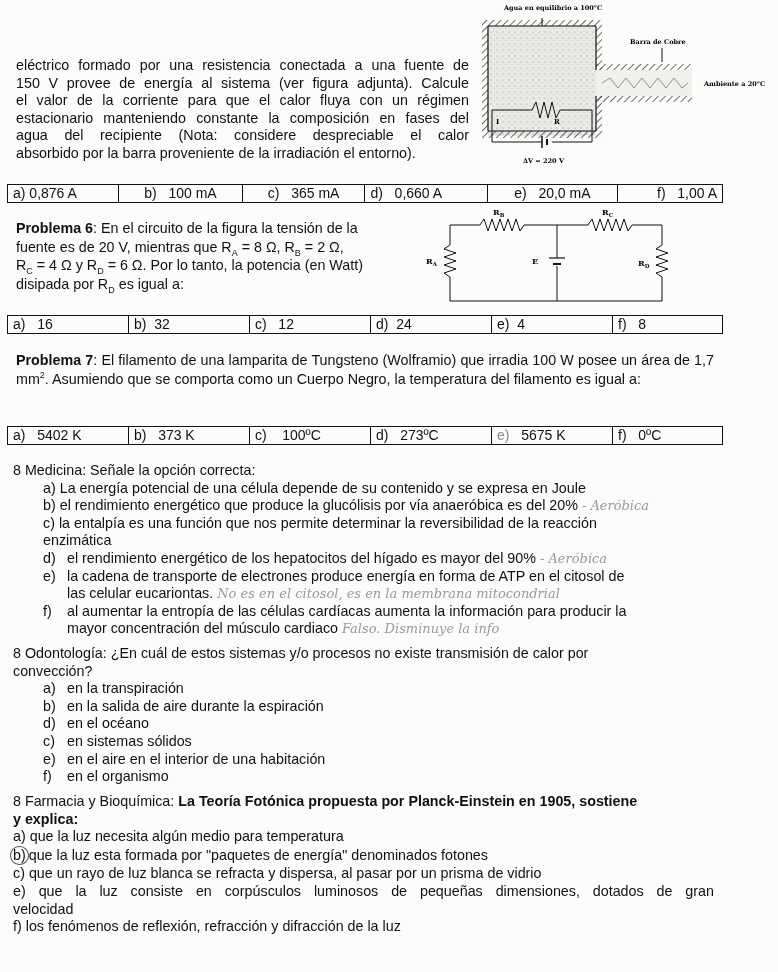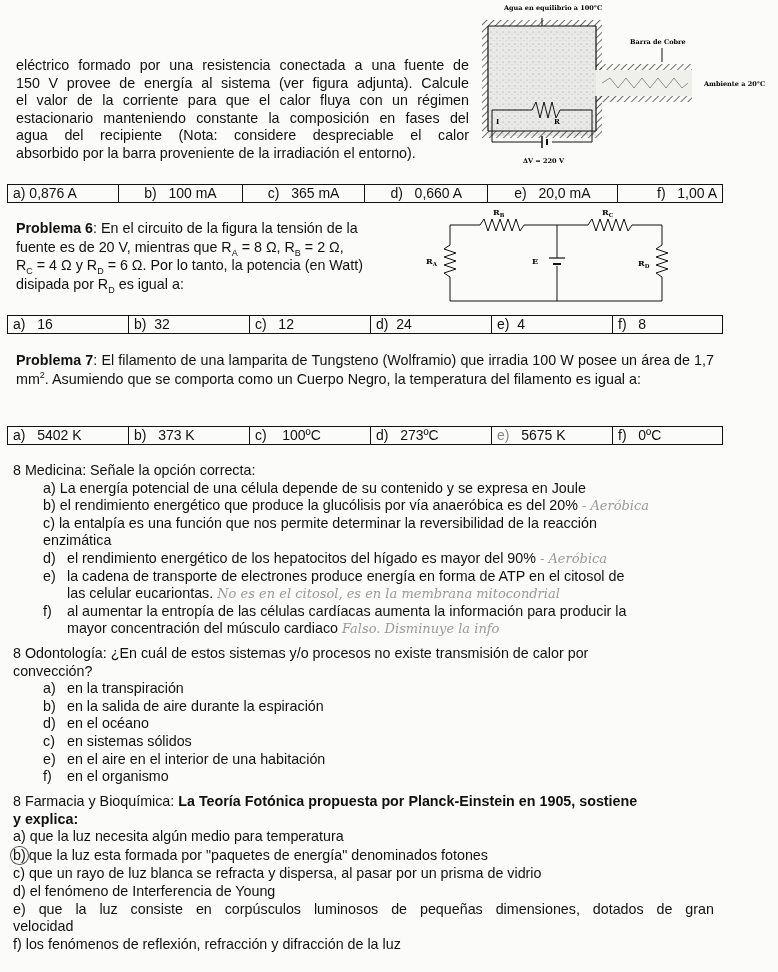--- a/index.html
+++ b/index.html
@@ -76,21 +76,21 @@
   <text x="76" y="124" font-size="7">R</text>
   <text x="45" y="163" font-size="6.5">ΔV = 220 V</text>
 </svg>
 
 <table class="ans" style="left:7px;top:184px;width:716px;">
   <tbody>
       <tr>
     <td><span>a)</span>&nbsp;<span>0,876 A</span></td>
     <td style="text-align:center"><span>b)</span>&nbsp;&nbsp; <span>100 mA</span></td>
     <td style="text-align:center"><span>c)</span>&nbsp;&nbsp; <span>365 mA</span></td>
-    <td style="text-align:center"><span>d)</span>&nbsp;&nbsp; <span>0,660 A</span></td>
+    <td style="text-align:left"><span>d)</span>&nbsp;&nbsp; <span>0,660 A</span></td>
     <td style="text-align:center"><span>e)</span>&nbsp;&nbsp; <span>20,0 mA</span></td>
     <td style="text-align:right"><span>f)</span>&nbsp;&nbsp; <span>1,00 A</span></td>
   </tr>
 </tbody>
   </table>
 
 <div class="abs" style="left:16px;top:219px;width:405px;line-height:18.5px;">
   <div class="opt"><span class="bold">Problema 6</span><span>: En el circuito de la figura la tensión de la</span></div>
   <div class="opt"><span>fuente es de 20 V, mientras que R</span><sub>A</sub><span> = 8 Ω,  R</span><sub>B</sub><span> = 2 Ω,</span></div>
   <div class="opt"><span>R</span><sub>C</sub><span> = 4 Ω y R</span><sub>D</sub><span> = 6 Ω. Por lo tanto, la potencia (en Watt)</span></div>
@@ -174,17 +174,16 @@
     <div class="opt"><span class="lbl">f)</span><span>en el organismo</span></div>
   </div>
 </div>
 
 <div class="abs" style="left:13px;top:793px;width:701px;line-height:17.6px;">
   <div class="opt"><span>8 Farmacia y Bioquímica: </span><span class="bold">La Teoría Fotónica propuesta por Planck-Einstein en 1905, sostiene</span></div>
   <div class="bold">y explica:</div>
   <div class="opt"><span>a)</span> <span>que la luz necesita algún medio para temperatura</span></div>
   <div class="opt"><span class="circled">b)</span><span>que la luz esta formada por "paquetes de energía" denominados fotones</span></div>
   <div class="opt"><span>c)</span> <span>que un rayo de luz blanca se refracta y dispersa, al pasar por un prisma de vidrio</span></div>
-  <div class="opt"><span>d)</span> <span>el fenómeno de Interferencia de Young</span></div>
   <div class="justify" style="text-align-last:justify"><span>e)</span> <span>que la luz consiste en corpúsculos luminosos de pequeñas dimensiones, dotados de gran</span></div>
   <div>velocidad</div>
   <div class="opt"><span>f)</span> <span>los fenómenos de reflexión, refracción y difracción de la luz</span></div>
 </div>
 
 </body></html>

